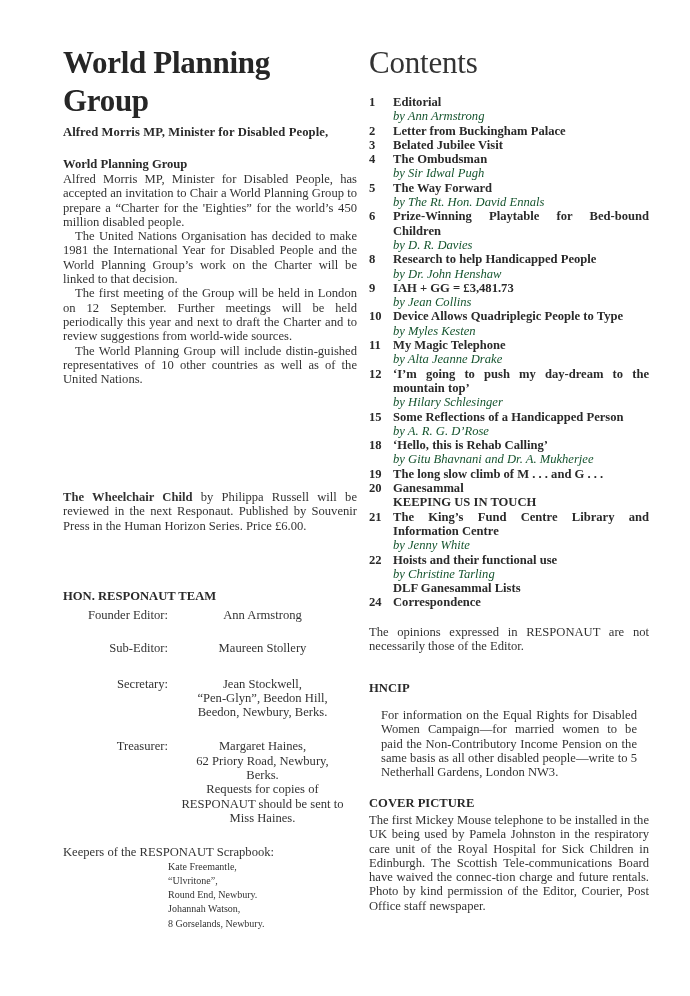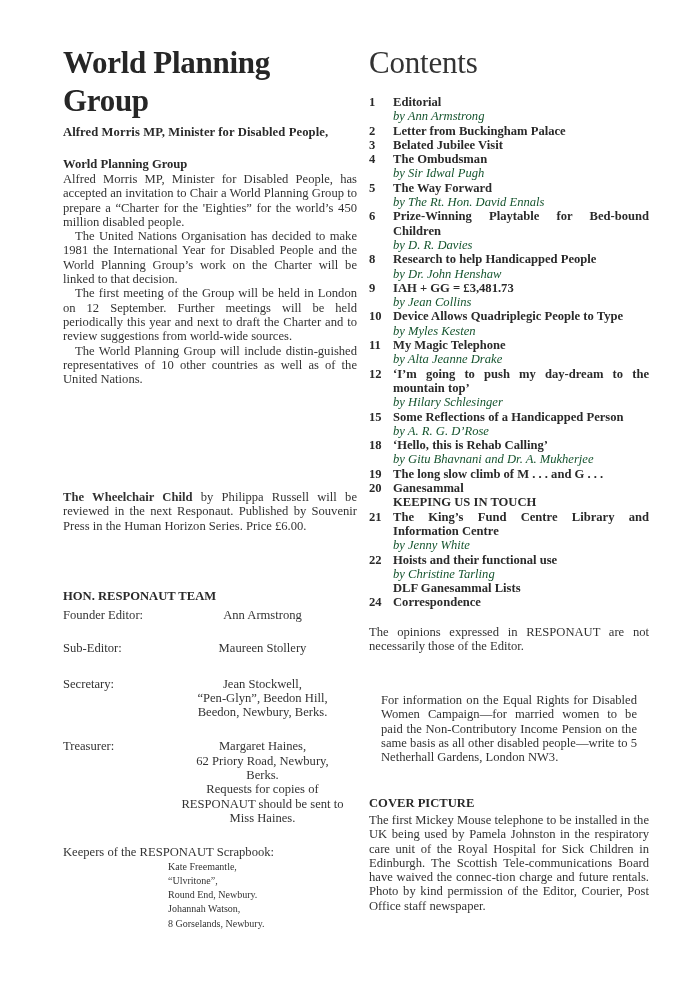--- a/index.html
+++ b/index.html
@@ -9,21 +9,21 @@
   #left { left:63px; top:44px; width:294px; }
   #right { left:369px; top:44px; width:280px; }
   .big-title { font-weight:bold; font-size:31px; line-height:38px; margin:0; letter-spacing:-0.3px; color:#262626; }
   .contents-title { font-weight:normal; font-size:31px; line-height:38px; margin:0; color:#333; letter-spacing:-0.2px; }
   .subtitle { font-weight:bold; font-size:12.6px; margin-top:4px; line-height:16px; letter-spacing:0.1px; }
   .p { font-size:12.6px; line-height:14.3px; text-align:justify; margin:0; color:#333; }
   .indent { text-indent:12px; }
   .bold { font-weight:bold; }
   .section-head { font-weight:bold; font-size:12.6px; line-height:15px; color:#2a2a2a; }
   .team-row { display:flex; font-size:12.6px; line-height:14.3px; color:#333; }
-  .team-role { width:105px; flex:none; }
+  .team-role { width:105px; flex:none;text-align:right; }
   .team-val { flex:1;text-align:center; }
   .keepers-lines { padding-left:105px; font-size:10px; line-height:14.3px; color:#333; }
   .toc { margin-top:13px; }
   .toc-item { display:flex; font-size:12.6px; line-height:14.3px; }
   .toc-num { width:24px; flex:none; font-weight:bold; color:#2a2a2a; }
   .toc-body { flex:1; }
   .toc-title { font-weight:bold; color:#2a2a2a; text-align:justify; text-align-last:left; }
   .toc-author { font-style:italic; color:#14532d; }
   .note { font-size:12.6px; line-height:14.3px; text-align:justify; color:#333; }
 </style>
@@ -218,20 +218,21 @@
         <div class="toc-num">24</div>
         <div class="toc-body">
           <div class="toc-title">Correspondence</div>
         </div>
       </div>
     </div>
 
   <p class="note" style="position:absolute; top:581px; left:0; width:280px; margin:0;">The opinions expressed in RESPONAUT are not necessarily those of the Editor.</p>
 
   <div style="position:absolute; top:637px; left:0; width:280px;">
+    <div class="section-head">HNCIP</div>
     <p class="note" style="margin:12px;">For information on the Equal Rights for Disabled Women Campaign—for married women to be paid the Non-Contributory Income Pension on the same basis as all other disabled people—write to 5 Netherhall Gardens, London NW3.</p>
   </div>
 
   <div style="position:absolute; top:752px; left:0; width:280px;">
     <div class="section-head">COVER PICTURE</div>
     <p class="note" style="margin:2px 0 0 0;">The first Mickey Mouse telephone to be installed in the UK being used by Pamela Johnston in the respiratory care unit of the Royal Hospital for Sick Children in Edinburgh. The Scottish Tele-communications Board have waived the connec-tion charge and future rentals. Photo by kind permission of the Editor, Courier, Post Office staff newspaper.</p>
   </div>
 </div>
 
 </body></html>

